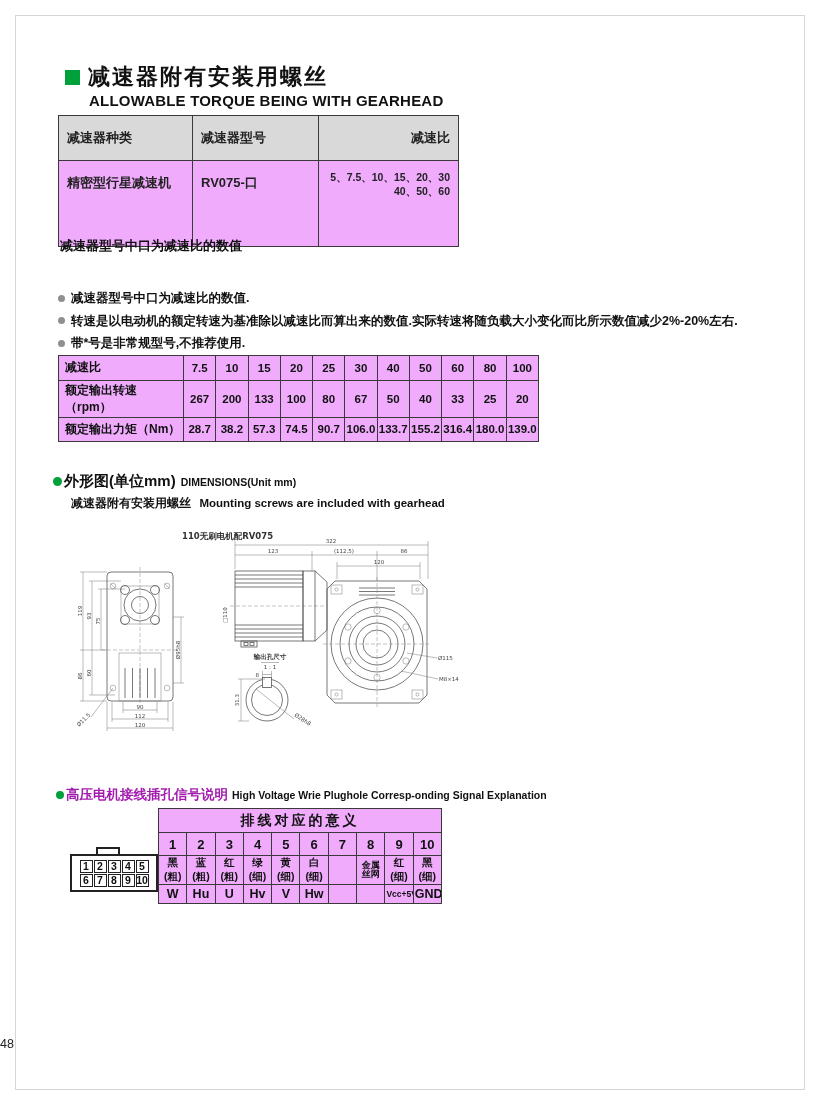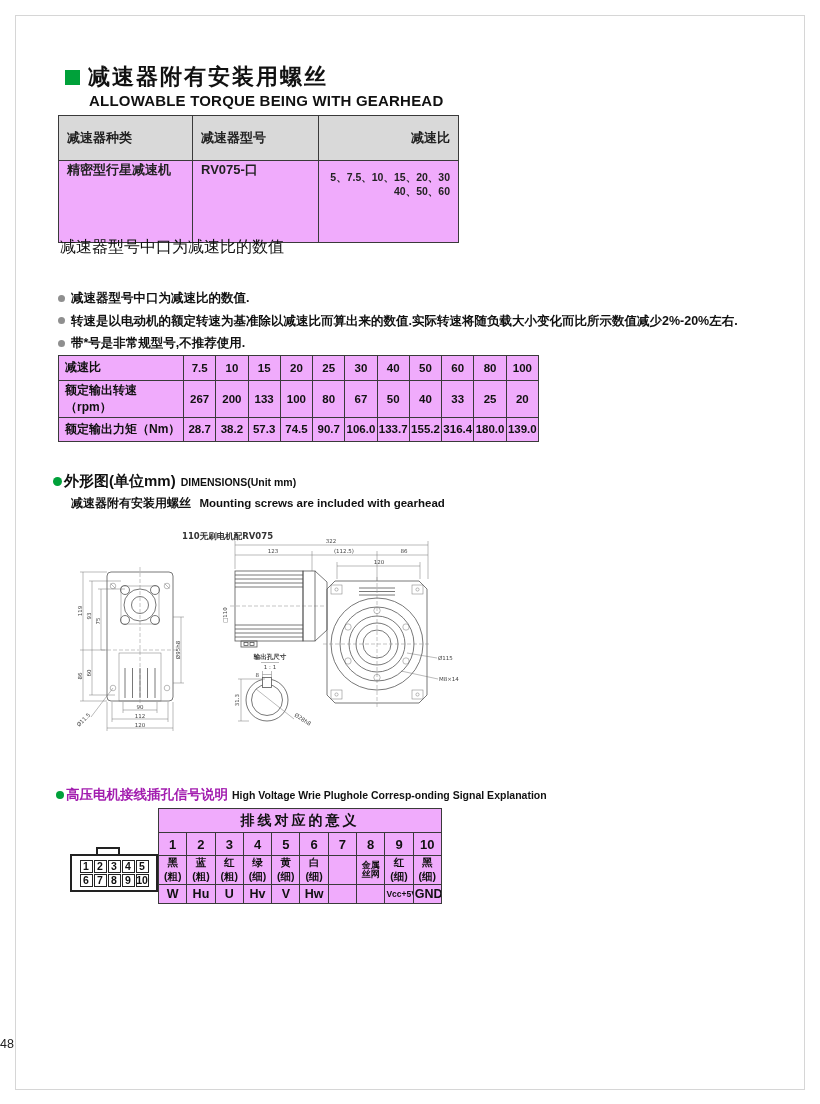--- a/index.html
+++ b/index.html
@@ -16,24 +16,24 @@
 
   
   table.tbl{border-collapse:collapse;table-layout:fixed;background:#f0abfc;}
   table.tbl td{border:1.5px solid #3a3a3a;overflow:hidden;}
 
   
   .gh-tbl{width:400px;}
   .gh-tbl td{font-size:13px;font-weight:700;color:#222;padding:0 8px;}
   .gh-tbl .hd{background:#d9d9d9;height:44px;vertical-align:middle;}
   .gh-tbl .hd-r{text-align:right;}
-  .gh-tbl .bd{height:72px;vertical-align:top;}
+  .gh-tbl .bd{height:72px;vertical-align:top;padding-top:13px;}
   .gh-tbl .ratio-cell{font-size:10.5px;font-weight:700;text-align:right;line-height:14px;padding-top:9px;}
 
-  .footnote{font-size:16px;font-weight:400;color:#111;}
+  .footnote{font-size:13px;font-weight:700;color:#111;}
 
   
   .note-line{display:flex;align-items:flex-start;margin-bottom:6px;}
   .note-dot{width:7px;height:7px;border-radius:50%;background:#8f8f8f;margin:4.5px 6px 0 0;flex:none;}
   .note-text{font-size:12.5px;font-weight:600;line-height:16.5px;color:#111;}
 
   
   .ratio-tbl{width:481px;}
   .ratio-tbl td{height:21.5px;font-size:11.5px;font-weight:600;color:#111;text-align:center;vertical-align:middle;}
   .ratio-tbl td.lbl{text-align:left;padding-left:6px;font-size:12px;}

